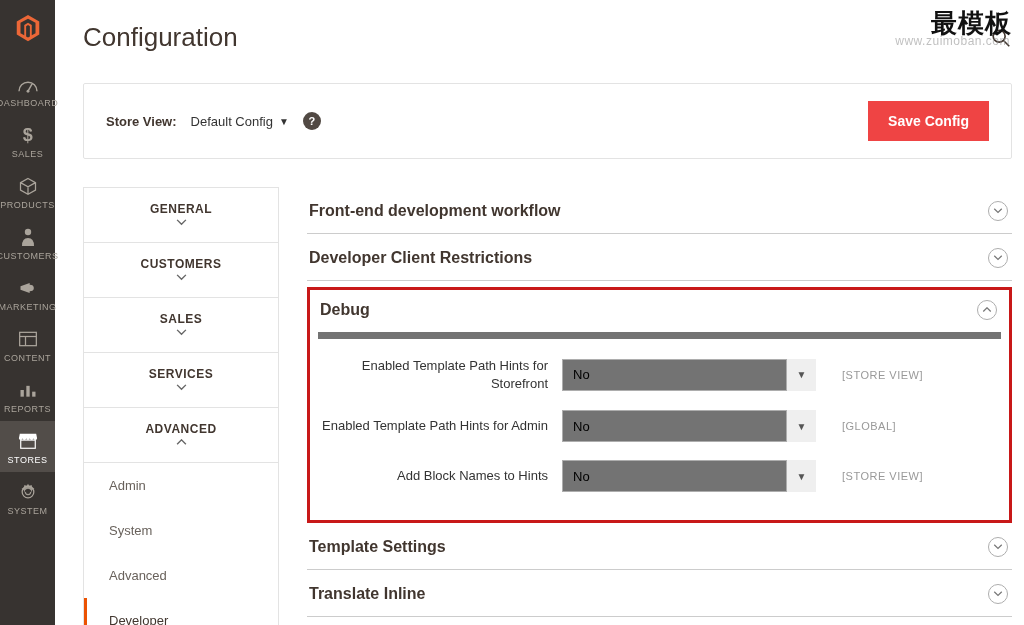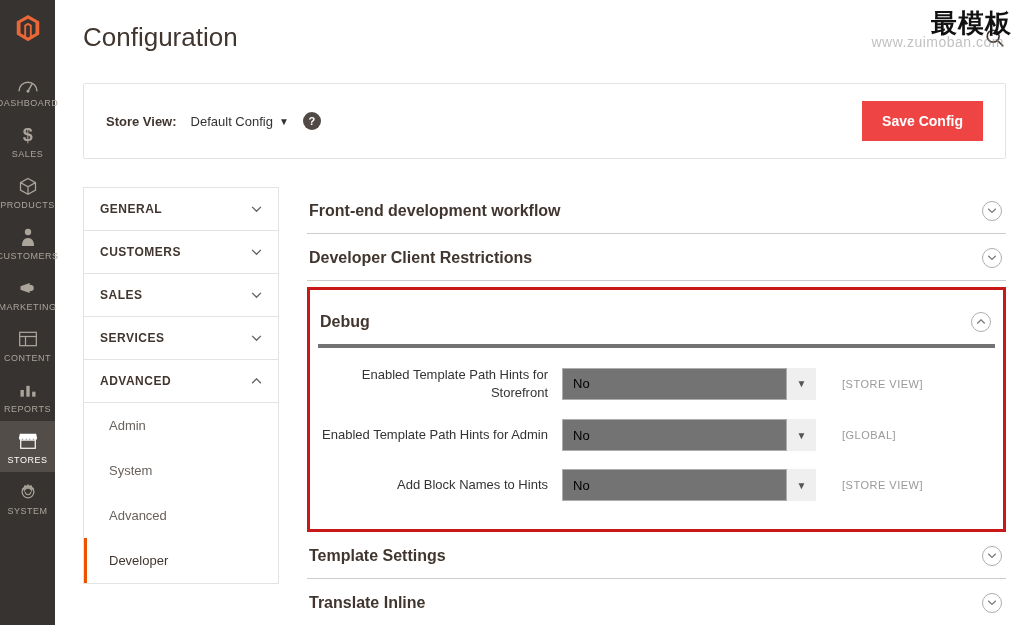--- a/index.html
+++ b/index.html
@@ -7,39 +7,39 @@
 
 .layout { display: flex; height: 625px; }
 
 .sidenav { width: 55px; background: #373330; color: #aaa; display: flex; flex-direction: column; align-items: center; padding-top: 10px; flex-shrink: 0; }
 .sidenav-logo { width: 36px; height: 36px; margin-bottom: 18px; display: flex; align-items: center; justify-content: center; }
 .sidenav-item { width: 100%; display: flex; flex-direction: column; align-items: center; padding: 9px 0 7px; cursor: pointer; font-size: 9px; letter-spacing: 0.5px; text-align: center; color: #aaa49b; }
 .sidenav-item.active { background: #524d49; color: #fff; }
 .sidenav-item .icon { width: 22px; height: 22px; margin-bottom: 3px; display: flex; align-items: center; justify-content: center; }
 .sidenav-item span.lab { font-weight: 400; }
 
-.main { flex: 1; overflow-y: auto; padding: 22px 18px 30px 28px; }
+.main { flex: 1; overflow-y: auto; padding: 22px 12px 30px 28px; }
 
 .page-title-row { display: flex; align-items: center; justify-content: space-between; margin-bottom: 30px; }
 .page-title { font-size: 26px; font-weight: 300; color: #41362f; }
 .top-icons { display: flex; align-items: center; gap: 18px; }
 .watermark { position: absolute; top: 6px; right: 12px; font-size: 26px; font-weight: 700; color: #111; letter-spacing: 1px; pointer-events: none; }
-.watermark-sub { position: absolute; top: 34px; right: 20px; font-size: 14px; color: rgba(150,150,150,0.6); letter-spacing: 0.5px; pointer-events: none; }
+.watermark-sub { position: absolute; top: 34px; right: 14px; font-size: 12px; color: rgba(150,150,150,0.6); letter-spacing: 0.5px; pointer-events: none; }
 
 .storeview-bar { border: 1px solid #e3e3e3; border-radius: 2px; padding: 17px 22px; display: flex; align-items: center; justify-content: space-between; margin-bottom: 28px; margin-top: 17px; }
 .storeview-left { display: flex; align-items: center; gap: 14px; font-size: 13px; }
 .storeview-label { font-weight: 600; color: #41362f; }
 .storeview-select { display: inline-flex; align-items: center; gap: 6px; color: #333; cursor: pointer; justify-content: center; }
 .help-icon { width: 18px; height: 18px; border-radius: 50%; background: #514943; color: #fff; display: inline-flex; align-items: center; justify-content: center; font-size: 11px; font-weight: 700; cursor: pointer; }
 .btn-save { background: #ef4444; color: #fff; border: none; padding: 12px 20px; font-size: 14px; font-weight: 600; cursor: pointer; }
 
 .content-row { display: flex; gap: 28px; align-items: flex-start; }
 
 .config-panel { width: 196px; border: 1px solid #e3e3e3; flex-shrink: 0; }
-.panel-section { border-bottom: 1px solid #e3e3e3; padding: 14px 16px; display: flex; justify-content: space-between; align-items: center; font-size: 12px; font-weight: 700; letter-spacing: 0.5px; color: #41362f; cursor: pointer; }
+.panel-section { border-bottom: 1px solid #e3e3e3; padding: 14px 16px; display: flex; justify-content: space-between; align-items: center; font-size: 12px; font-weight: 700; letter-spacing: 0.5px; color: #41362f; cursor: pointer; flex-direction: column; }
 .panel-section:last-child { border-bottom: none; }
 .panel-sub { padding: 15px 16px 15px 22px; font-size: 13px; color: #69625c; cursor: pointer; border-left: 3px solid transparent; }
 .panel-sub.active { border-left: 3px solid #eb5202; color: #41362f; font-weight: 400; }
 .chev { width: 12px; height: 12px; display: inline-flex; align-items: center; justify-content: center; }
 
 .settings-col { flex: 1; }
 
 .setting-group-head { border-bottom: 1px solid #ccc; padding: 14px 4px 12px 2px; display: flex; justify-content: space-between; align-items: center; cursor: pointer; }
 .setting-group-head h3 { font-size: 16px; font-weight: 600; color: #41362f; }
 .collapse-icon { width: 20px; height: 20px; border: 1px solid #adadad; border-radius: 50%; display: inline-flex; align-items: center; justify-content: center; color: #666; font-size: 11px; }
@@ -239,21 +239,21 @@
         <div class="setting-group-head">
           <h3>Developer Client Restrictions</h3>
           <span class="collapse-icon">
               <svg width="10" height="6" viewBox="0 0 12 8">
                 <path d="M1 1 L6 6 L11 1" fill="none" stroke="#777" stroke-width="1.6"></path>
               </svg>
             </span>
         </div>
 
         <div class="highlight-box">
-          <div class="setting-group-head" style="border-bottom:4px solid #737373;margin-top:12px;">
+          <div class="setting-group-head" style="border-bottom:7px solid #737373;">
             <h3>Debug</h3>
             <span class="collapse-icon">
                 <svg width="10" height="6" viewBox="0 0 12 8">
                   <path d="M1 6 L6 1 L11 6" fill="none" stroke="#777" stroke-width="1.6"></path>
                 </svg>
               </span>
           </div>
 
           <div class="field-row">
             <div class="field-label">Enabled Template Path Hints for Storefront</div>

